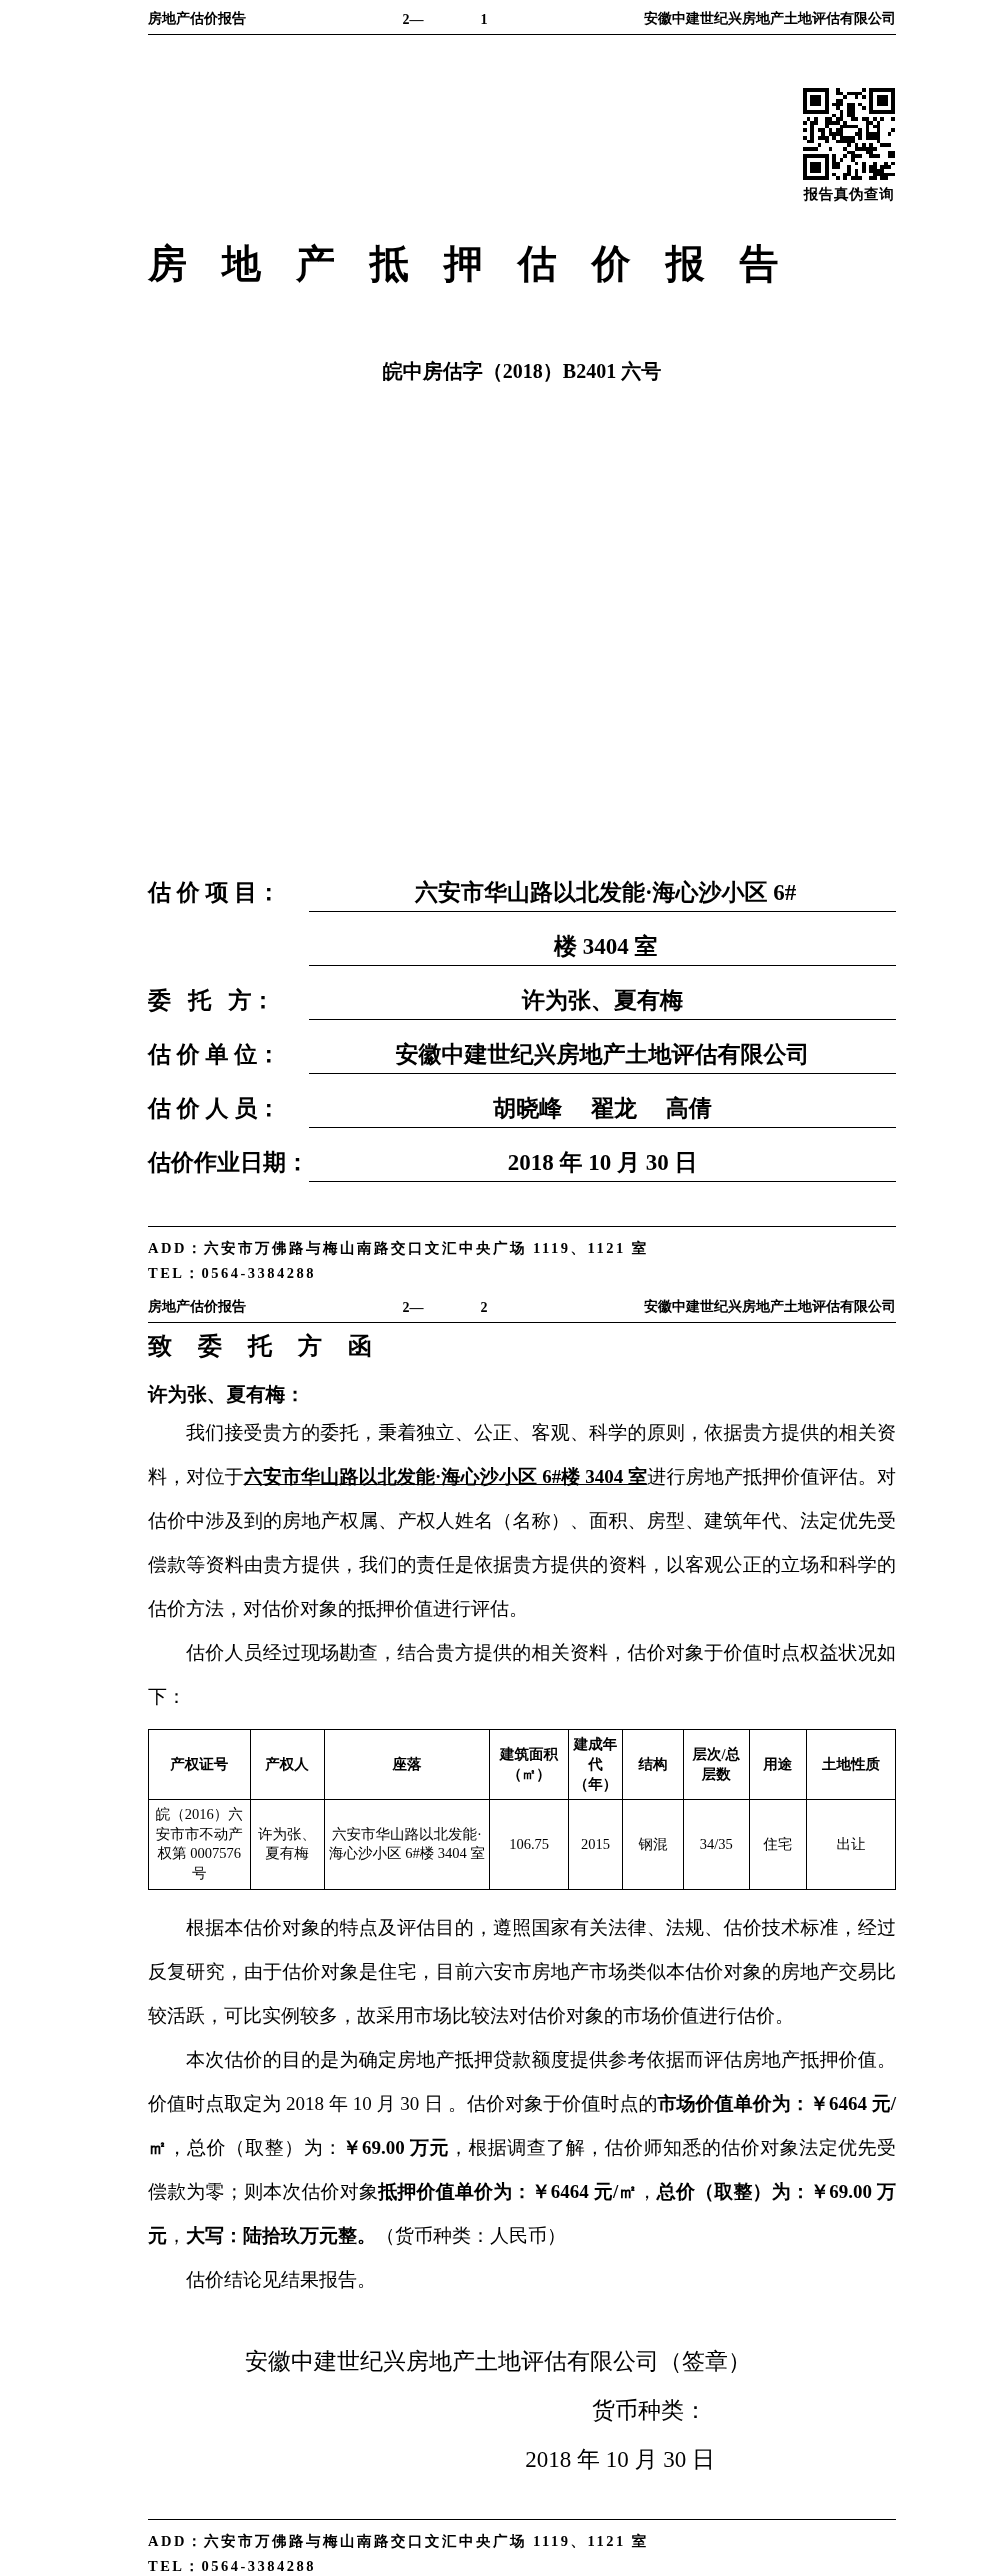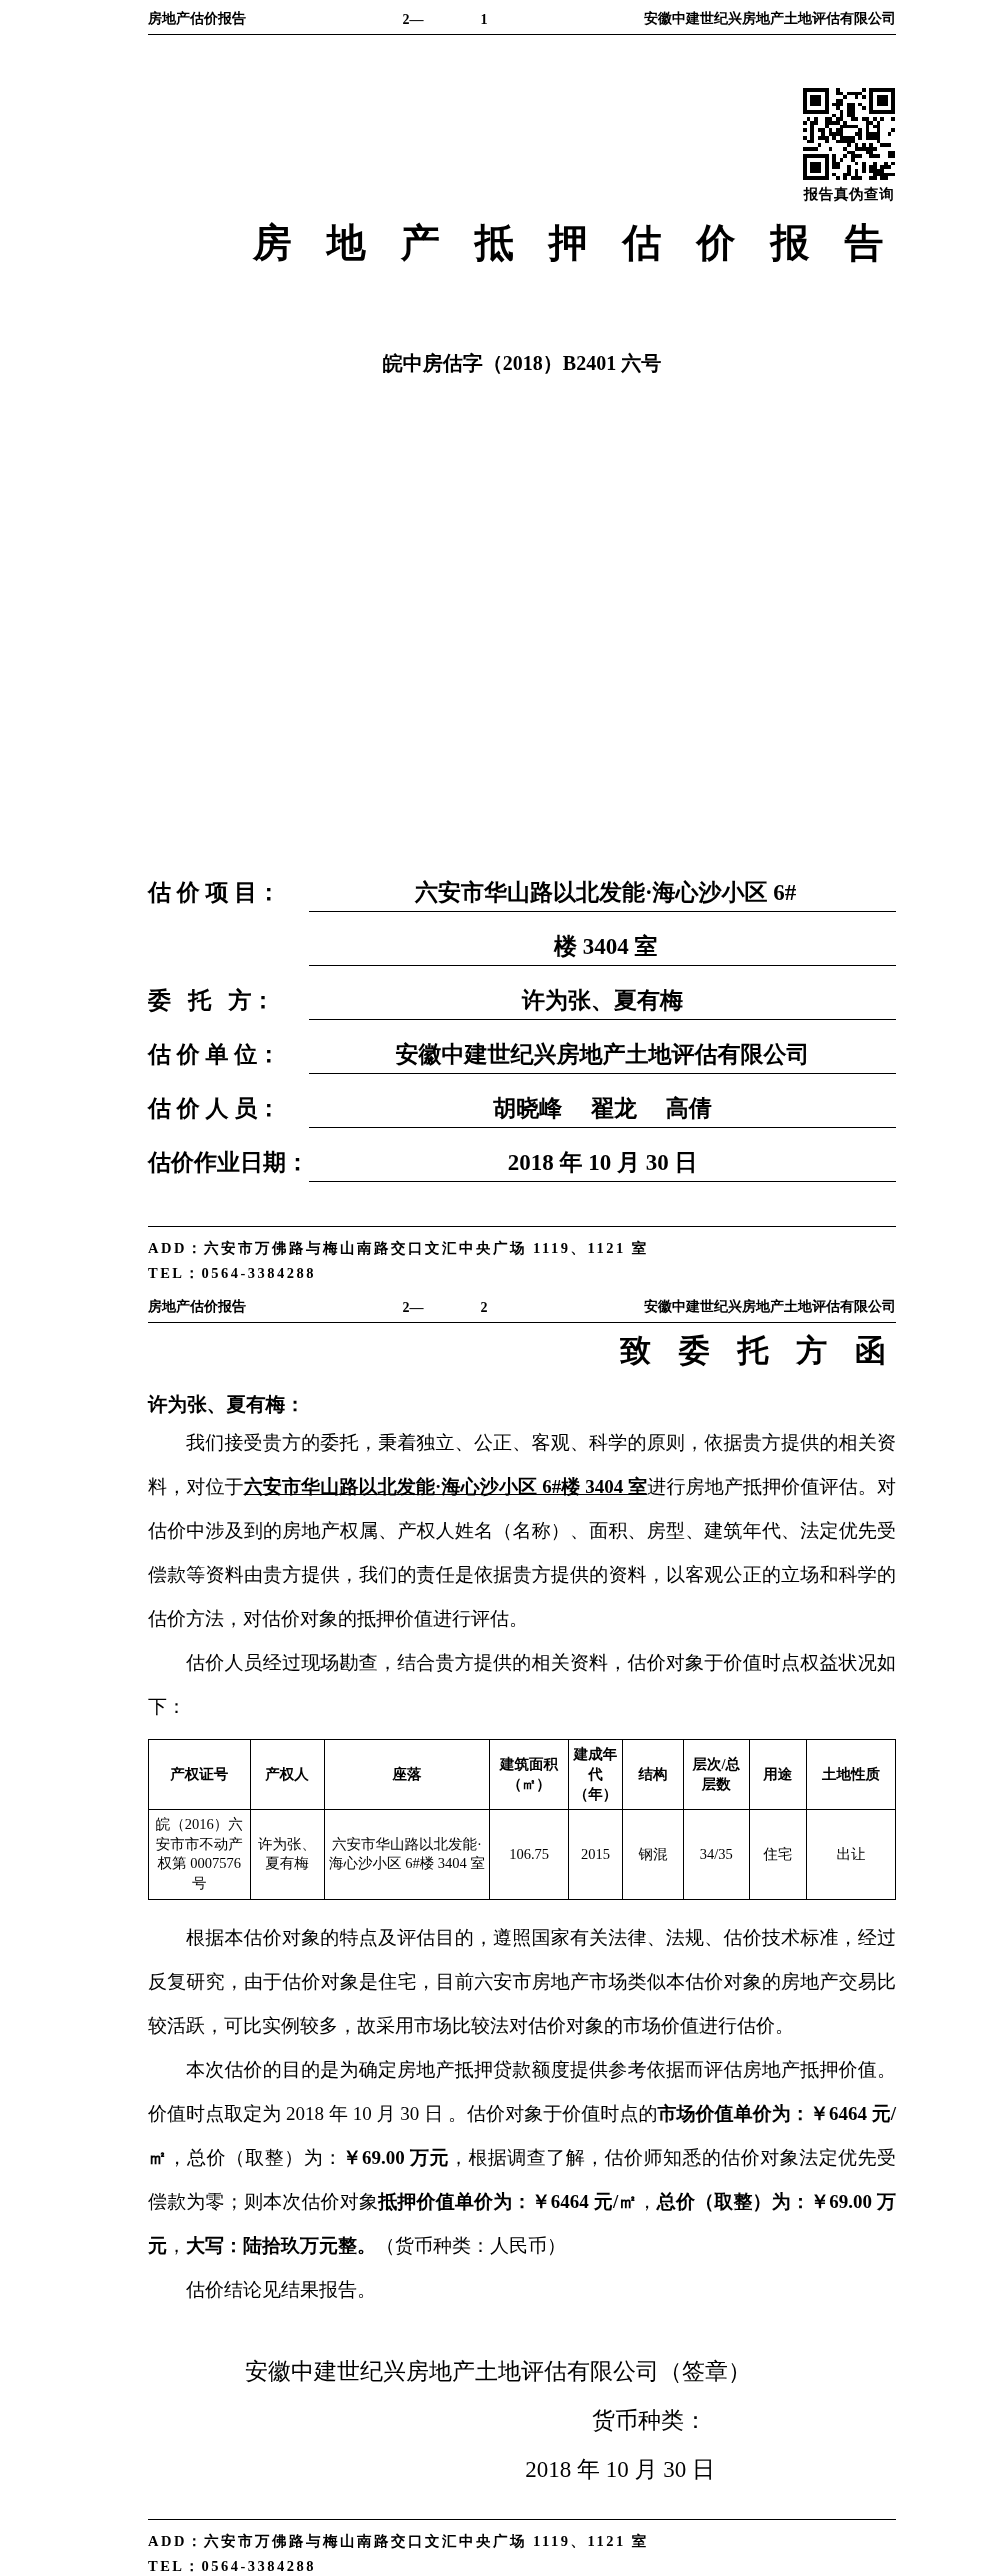--- a/index.html
+++ b/index.html
@@ -19,42 +19,42 @@
   .header-center { display:flex; gap:57px; }
   .pos-header1 { top:10px; }
   .pos-header2 { top:1298px; }
 
   
   .qr-wrap { position:absolute; left:803px; top:88px; width:92px; text-align:center; }
   .qr-wrap svg { width:92px; height:92px; display:block; background:#fff; }
   .qr-caption { font-size:14.5px; font-weight:bold; margin-top:5px; letter-spacing:0.6px; }
 
   
-  .main-title { top:216px; text-align:right; font-size:39px; font-weight:bold; letter-spacing:12.6px;font-family:Liberation Serif, serif; }
-  .doc-number { top:350px; text-align:center; font-size:20px; font-weight:bold; }
+  .main-title { top:237px; text-align:left; font-size:39px; font-weight:bold; letter-spacing:12.6px;font-family:Liberation Serif, serif; }
+  .doc-number { top:358px; text-align:center; font-size:20px; font-weight:bold; }
 
   
   .fields { top:874px; }
   .field-row { display:flex; margin-bottom:16px; min-height:37px; }
   .f-label { width:161px; flex:none; font-size:23px; font-weight:bold; line-height:37px; white-space:pre; }
   .f-value {
     flex:1; border-bottom:1.3px solid #000; font-size:23px; font-weight:bold;
     line-height:37px; text-align:center; white-space:pre;
   }
   .f-value.left { text-align:center; padding-left:6.3px; }
   .f-spacer { width:161px; flex:none; }
 
   
   .page-footer { border-top:1.3px solid #000; padding-top:9px; font-size:14.5px; font-weight:bold; letter-spacing:2.5px; line-height:25px; }
   .pos-footer1 { top:1226px; }
   .pos-footer2 { top:2519px; }
 
   
   .page2-body { top:1325px; }
-  .letter-title { text-align:right; font-size:31px; font-weight:bold; letter-spacing:10px; margin:5px 0 16.4px; }
+  .letter-title { text-align:left; font-size:24px; font-weight:bold; letter-spacing:10px; margin:5px 0 16.4px; }
   .salutation { font-size:19.6px; font-weight:bold; line-height:33px; }
   .para { font-size:19px; line-height:44px; text-indent:2em; text-align:justify; }
   .b { font-weight:bold; }
   .bu { font-weight:bold; text-decoration:underline; }
 
   table.doc-table { width:100%; border-collapse:collapse; margin:10px 0 16.4px; table-layout:fixed; }
   .doc-table th, .doc-table td {
     border:1.3px solid #000; text-align:center; vertical-align:middle;
     font-size:14.5px; line-height:19.6px; padding:5px 3.2px; word-break:break-all;
   }

